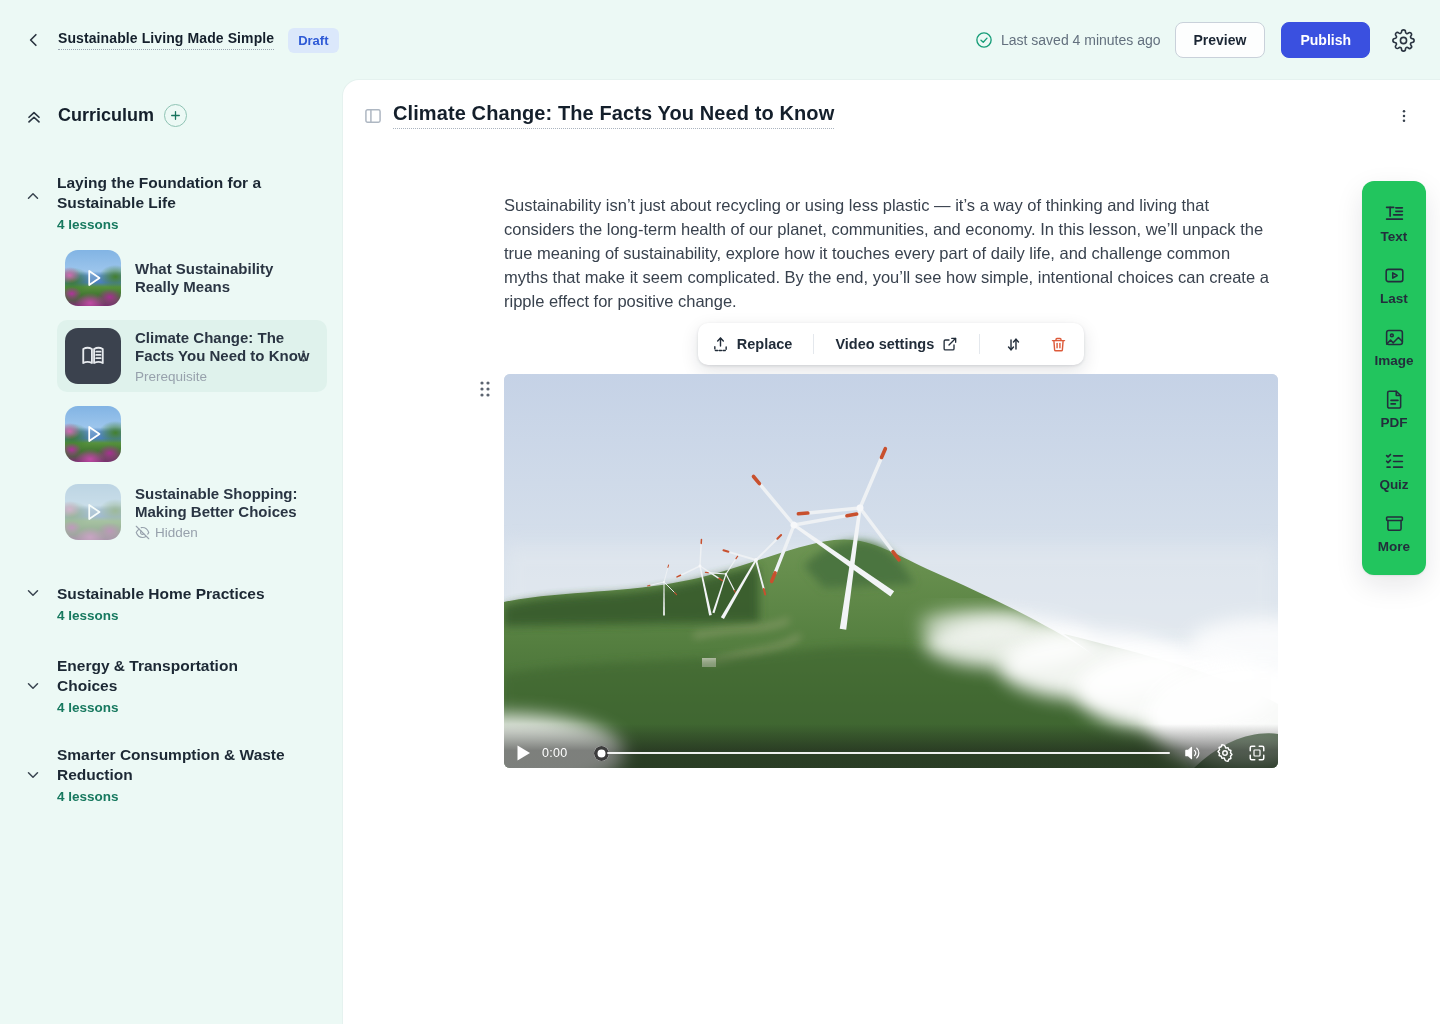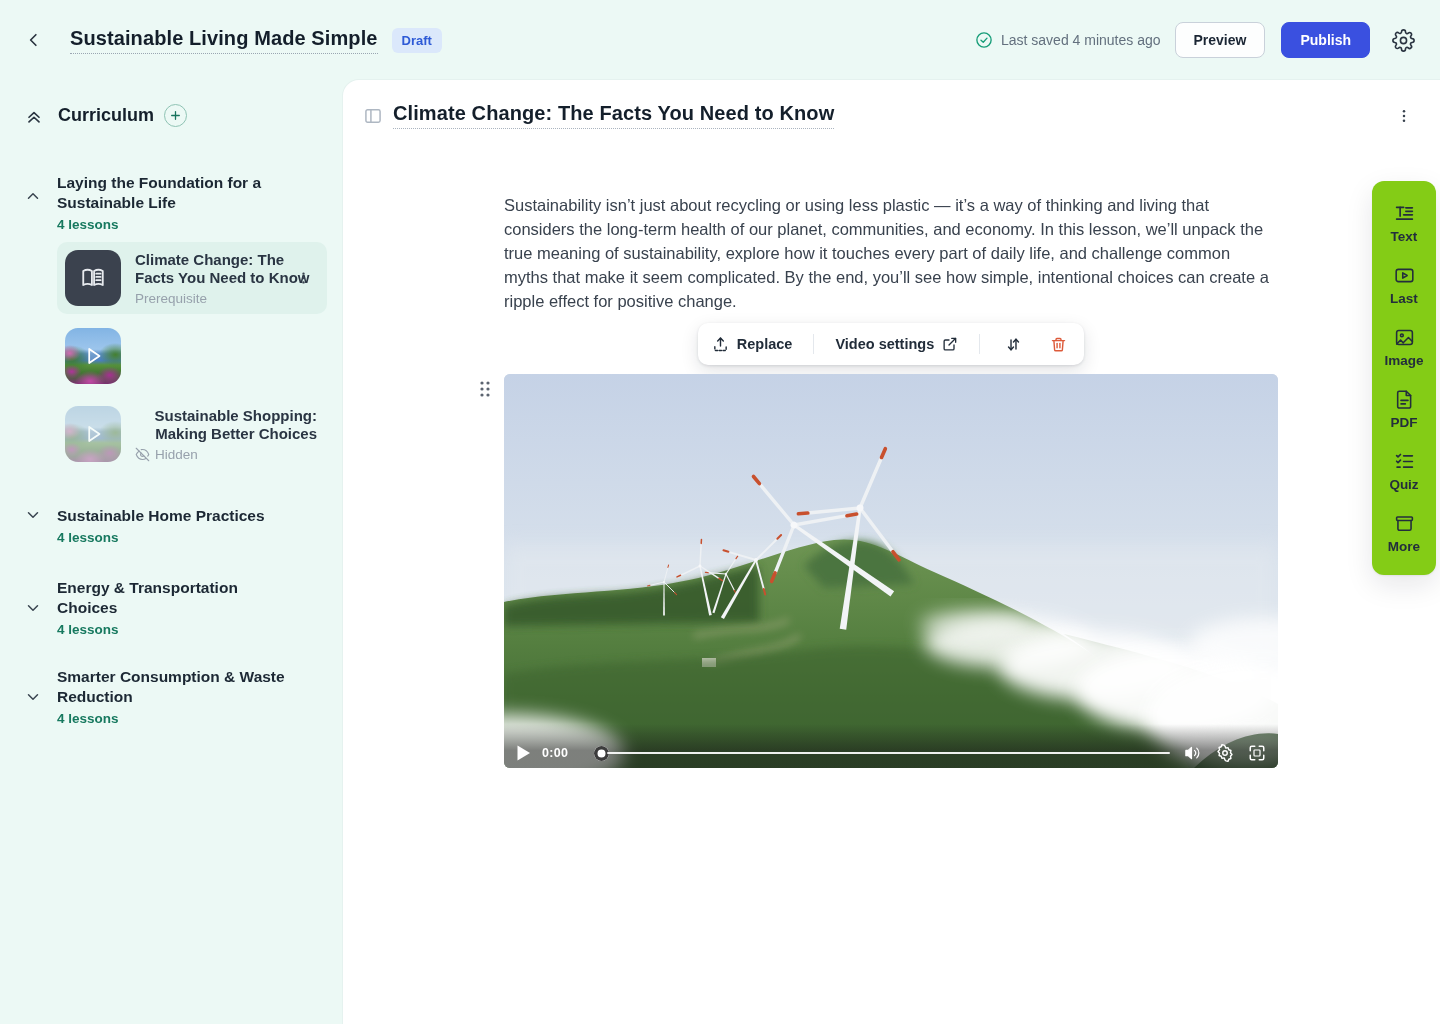--- a/index.html
+++ b/index.html
@@ -7,21 +7,21 @@
   body {
     font-family:"Liberation Sans","DejaVu Sans",sans-serif;
     background:#ecf9f5; color:#1d2733;
     -webkit-font-smoothing:antialiased;
   }
   svg { display:block; }
 
   
   .topbar { height:80px; display:flex; align-items:center; padding:0 24px 0 22px; }
   .back-btn { width:24px; height:24px; display:flex; align-items:center; justify-content:center; cursor:pointer; color:#27313d; }
-  .course-title { margin-left:24px; font-size:20px; font-weight:700; color:#141f2b; letter-spacing:.1px;
+  .course-title { margin-left:12px; font-size:14px; font-weight:700; color:#141f2b; letter-spacing:.1px;
     border-bottom:1.5px dotted #9aa6b2; padding-bottom:3px; cursor:text;text-align:right; }
   .badge-draft { margin-left:14px; background:#dbe8fb; color:#2e5ad6; font-size:13px; font-weight:600;
     padding:5px 10px; border-radius:6px; }
   .topbar-right { margin-left:auto; display:flex; align-items:center; gap:14px; }
   .saved { display:flex; align-items:center; gap:8px; font-size:14px; color:#63707e; }
   .saved svg { color:#169d78; }
   .btn { font-family:inherit; font-size:14px; font-weight:700; border-radius:8px; padding:9px 18px; cursor:pointer; }
   .btn-preview { background:#fdfefe; border:1px solid #c9d1da; color:#1b2634; }
   .btn-publish { background:#3a50e0; border:1px solid #3a50e0; color:#fff; margin-left:2px; }
   .gear-btn { width:26px; height:26px; color:#2a3441; display:flex; align-items:center; justify-content:center; cursor:pointer; margin-left:6px; }
@@ -83,29 +83,29 @@
   .tb-icon-btn { display:flex; align-items:center; justify-content:center; width:24px; height:24px; cursor:pointer; color:#222d3a; }
   .tb-trash { color:#dd5a3a; }
 
   .video-wrap { position:relative; margin-top:6px; }
   .drag-handle { position:absolute; left:-26px; top:5px; color:#5c6470; cursor:grab; }
   .video-frame { width:774px; height:394px; border-radius:6px; overflow:hidden; position:relative; background:#cfd9e6; }
   .video-controls { position:absolute; left:0; right:0; bottom:0; height:44px;
     background:linear-gradient(to bottom, rgba(30,30,30,0) 0%, rgba(25,25,25,.5) 60%);
     display:flex; align-items:center; padding:14px 12px 0 12px; color:#fff; }
   .vc-play { width:16px; height:16px; cursor:pointer; flex:none; }
-  .vc-time { font-size:12.5px; margin:0 26px 0 10px; font-weight:700; letter-spacing:.3px; }
+  .vc-time { font-size:12.5px; margin:0 26px 0 10px; font-weight:400; letter-spacing:.3px; }
   .vc-scrub { flex:1; display:flex; align-items:center; margin-right:14px; }
   .vc-knob { width:15px; height:15px; border-radius:50%; background:#fff; box-shadow:inset 0 0 0 3.5px #3c3c3c, inset 0 0 0 6px #fff; flex:none; cursor:pointer; }
   .vc-line { flex:1; height:2.5px; background:rgba(255,255,255,.92); border-radius:2px; margin-left:-2px; cursor:pointer; }
   .vc-right { display:flex; align-items:center; gap:14px; }
   .vc-icon { width:18px; height:18px; cursor:pointer; }
 
   
-  .tools-panel { position:absolute; top:101px; right:4px; width:64px; background:#84cc16; border-radius:12px;
+  .tools-panel { position:absolute; top:101px; right:14px; width:64px; background:#22c55e; border-radius:12px;
     box-shadow:0 1px 2px rgba(16,24,40,.06), 0 10px 28px rgba(16,24,40,.1); padding:12px 0 10px 0;
     display:flex; flex-direction:column; align-items:center; }
   .tool-item { display:flex; flex-direction:column; align-items:center; gap:5px; padding:10px 0 11px 0; cursor:pointer; color:#232e3c; width:100%; }
   .tool-label { font-size:13.5px; font-weight:600; }
 </style>
 </head>
 <body>
 
 <header class="topbar">
   <div class="back-btn">
@@ -162,20 +162,32 @@
             </svg>
         </div>
         <div class="section-meta">
           <div class="section-title">Laying the Foundation for a Sustainable Life</div>
           <div class="section-count">4 lessons</div>
         </div>
       </div>
 
       <div class="lesson-list" style="margin-left:41px;">
 
+        <div class="lesson">
+          <div class="thumb thumb-photo">
+            <div class="thumb-play">
+              <svg width="26" height="26" viewBox="0 0 24 24" fill="rgba(255,255,255,.14)" stroke="#fff" stroke-width="1.6" stroke-linejoin="round">
+                  <polygon points="8.5,5.5 18,12 8.5,18.5"></polygon>
+                </svg>
+            </div>
+          </div>
+          <div class="lesson-text">
+            <div class="lesson-title" style="max-width:165px;">What Sustainability Really Means</div>
+          </div>
+        </div>
 
         <div class="lesson selected" style="margin-top:6px;">
           <div class="thumb thumb-dark">
             <svg width="26" height="26" viewBox="0 0 24 24" fill="none" stroke="currentColor" stroke-width="1.7" stroke-linecap="round" stroke-linejoin="round">
                 <path d="M3 5.5c2.5-1.4 5.5-1.4 8 0v13c-2.5-1.4-5.5-1.4-8 0z"></path>
                 <path d="M21 5.5c-2.5-1.4-5.5-1.4-8 0v13c2.5-1.4 5.5-1.4 8 0z"></path>
                 <line x1="15" y1="8" x2="19" y2="8"></line>
                 <line x1="15" y1="11" x2="19" y2="11"></line>
                 <line x1="15" y1="14" x2="19" y2="14"></line>
               </svg>
@@ -196,21 +208,21 @@
         <div class="lesson" style="margin-top:6px;">
           <div class="thumb thumb-photo">
             <div class="thumb-play">
               <svg width="26" height="26" viewBox="0 0 24 24" fill="rgba(255,255,255,.14)" stroke="#fff" stroke-width="1.6" stroke-linejoin="round">
                   <polygon points="8.5,5.5 18,12 8.5,18.5"></polygon>
                 </svg>
             </div>
           </div>
         </div>
 
-        <div class="lesson" style="margin-top:6px;text-align:right;">
+        <div class="lesson" style="margin-top:6px;">
           <div class="thumb thumb-photo thumb-hidden">
             <div class="thumb-play">
               <svg width="26" height="26" viewBox="0 0 24 24" fill="rgba(255,255,255,.14)" stroke="#fff" stroke-width="1.6" stroke-linejoin="round">
                   <polygon points="8.5,5.5 18,12 8.5,18.5"></polygon>
                 </svg>
             </div>
           </div>
           <div class="lesson-text">
             <div class="lesson-title">Sustainable Shopping: Making Better Choices</div>
             <div class="lesson-sub">

